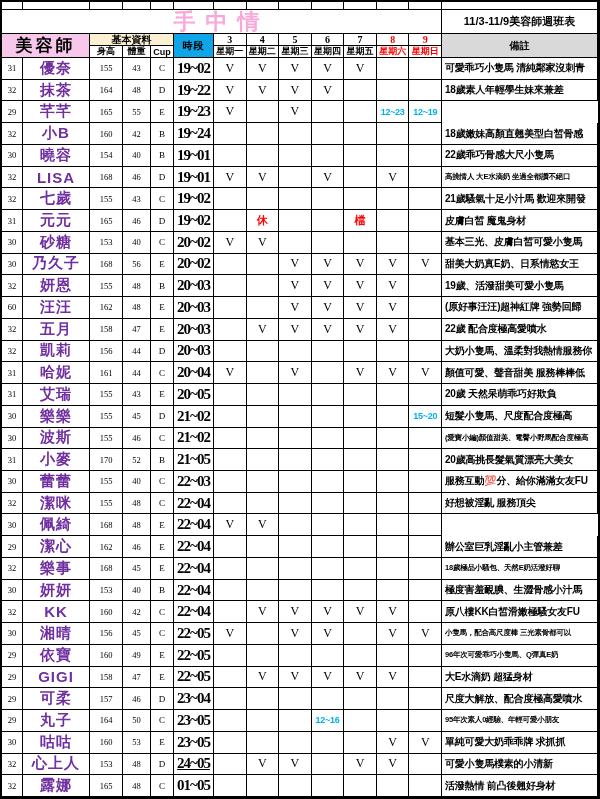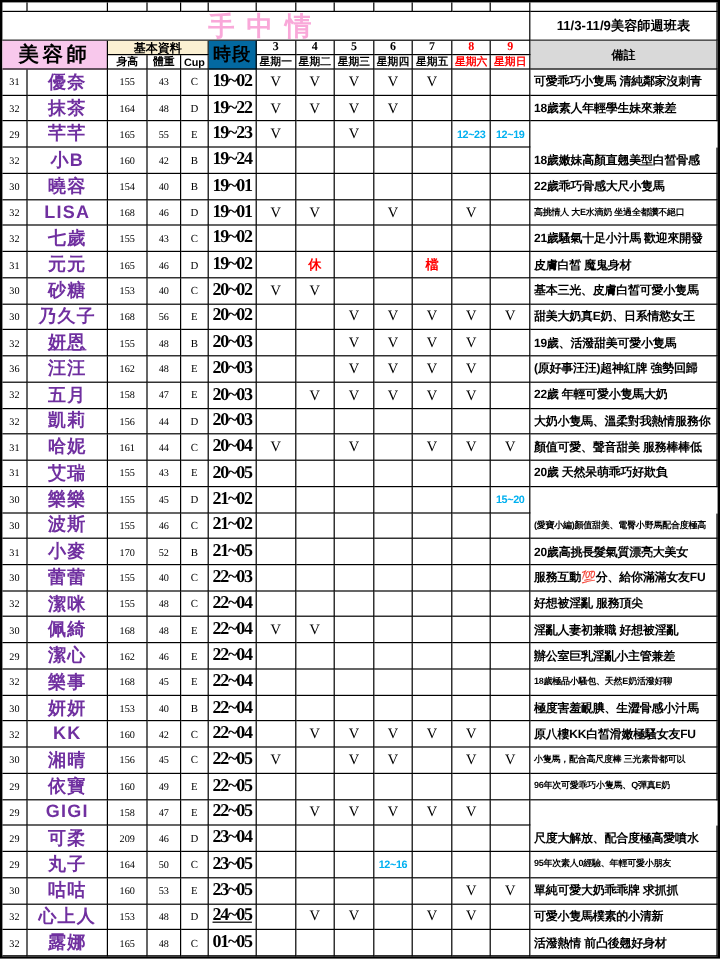--- a/index.html
+++ b/index.html
@@ -23,22 +23,22 @@
   .sliver{border-bottom:1px solid #000;}
   .title-cell{grid-row:2;grid-column:1/14;
     color:#f9a8d9;font-size:22px;font-weight:bold;letter-spacing:10px;}
   .week-cell{grid-row:2;grid-column:14;font-size:11px;font-weight:bold;}
   .staff-h{grid-row:3/5;grid-column:1/3;background:#f8c8ec;
     font-size:17px;font-weight:bold;letter-spacing:3px;}
   .basic-h{grid-row:3;grid-column:3/6;background:#fbf0d2;
     font-size:10px;font-weight:bold;}
   .sub-h{grid-row:4;font-size:9px;font-weight:bold;}
   .c3{grid-column:3}.c4{grid-column:4}.c5{grid-column:5}
-  .time-h{grid-row:3/5;grid-column:6;background:#0369a1;
-    font-size:15px;font-weight:bold;letter-spacing:1px;}
+  .time-h{grid-row:3/5;grid-column:6;background:#0ea5e9;
+    font-size:10px;font-weight:bold;letter-spacing:1px;}
   .remark-h{grid-row:3/5;grid-column:14;background:#d9d9d9;
     font-size:10px;font-weight:bold;}
   .daynum{font-size:10px;font-weight:bold;font-family:"Liberation Serif",serif;}
   .daylab{font-size:9px;font-weight:bold;}
   .red{color:#ff0000;}
   .num{font-size:8.5px;font-family:"Liberation Serif",serif;}
   .name{font-size:15px;font-weight:bold;color:#7030a0;letter-spacing:1px;}
   .hw{font-size:8.5px;font-family:"Liberation Serif",serif;}
   .cup{font-size:9px;font-family:"Liberation Serif",serif;}
   .time{font-size:15px;font-weight:bold;font-family:"Liberation Serif",serif;letter-spacing:-1px;}
@@ -222,34 +222,34 @@
     <div class="cell time" style="grid-area: 14 / 6;">20~02</div>
     <div class="cell day" style="grid-area: 14 / 7;"></div>
     <div class="cell day" style="grid-area: 14 / 8;"></div>
     <div class="cell day" style="grid-area: 14 / 9;">V</div>
     <div class="cell day" style="grid-area: 14 / 10;">V</div>
     <div class="cell day" style="grid-area: 14 / 11;">V</div>
     <div class="cell day" style="grid-area: 14 / 12;">V</div>
     <div class="cell day" style="grid-area: 14 / 13;">V</div>
     <div class="cell remark" style="grid-area: 14 / 14;">甜美大奶真E奶、日系情慾女王</div>
     <div class="cell num" style="grid-area: 15 / 1;">32</div>
-    <div class="cell name" style="grid-area: 15 / 2; text-decoration: underline;">妍恩</div>
+    <div class="cell name" style="grid-area: 15 / 2;">妍恩</div>
     <div class="cell hw" style="grid-area: 15 / 3;">155</div>
     <div class="cell hw" style="grid-area: 15 / 4;">48</div>
     <div class="cell cup" style="grid-area: 15 / 5;">B</div>
     <div class="cell time" style="grid-area: 15 / 6;">20~03</div>
     <div class="cell day" style="grid-area: 15 / 7;"></div>
     <div class="cell day" style="grid-area: 15 / 8;"></div>
     <div class="cell day" style="grid-area: 15 / 9;">V</div>
     <div class="cell day" style="grid-area: 15 / 10;">V</div>
     <div class="cell day" style="grid-area: 15 / 11;">V</div>
     <div class="cell day" style="grid-area: 15 / 12;">V</div>
     <div class="cell day" style="grid-area: 15 / 13;"></div>
     <div class="cell remark" style="grid-area: 15 / 14;">19歲、活潑甜美可愛小隻馬</div>
-    <div class="cell num" style="grid-area: 16 / 1;">36</div>
+    <div class="cell num" style="grid-area: 16 / 1;">60</div>
     <div class="cell name" style="grid-area: 16 / 2;">汪汪</div>
     <div class="cell hw" style="grid-area: 16 / 3;">162</div>
     <div class="cell hw" style="grid-area: 16 / 4;">48</div>
     <div class="cell cup" style="grid-area: 16 / 5;">E</div>
     <div class="cell time" style="grid-area: 16 / 6;">20~03</div>
     <div class="cell day" style="grid-area: 16 / 7;"></div>
     <div class="cell day" style="grid-area: 16 / 8;"></div>
     <div class="cell day" style="grid-area: 16 / 9;">V</div>
     <div class="cell day" style="grid-area: 16 / 10;">V</div>
     <div class="cell day" style="grid-area: 16 / 11;">V</div>
@@ -262,21 +262,21 @@
     <div class="cell hw" style="grid-area: 17 / 4;">47</div>
     <div class="cell cup" style="grid-area: 17 / 5;">E</div>
     <div class="cell time" style="grid-area: 17 / 6;">20~03</div>
     <div class="cell day" style="grid-area: 17 / 7;"></div>
     <div class="cell day" style="grid-area: 17 / 8;">V</div>
     <div class="cell day" style="grid-area: 17 / 9;">V</div>
     <div class="cell day" style="grid-area: 17 / 10;">V</div>
     <div class="cell day" style="grid-area: 17 / 11;">V</div>
     <div class="cell day" style="grid-area: 17 / 12;">V</div>
     <div class="cell day" style="grid-area: 17 / 13;"></div>
-    <div class="cell remark" style="grid-area: 17 / 14;">22歲 年輕可愛小隻馬大奶</div>
+    <div class="cell remark" style="grid-area: 17 / 14;">22歲 配合度極高愛噴水</div>
     <div class="cell num" style="grid-area: 18 / 1;">32</div>
     <div class="cell name" style="grid-area: 18 / 2;">凱莉</div>
     <div class="cell hw" style="grid-area: 18 / 3;">156</div>
     <div class="cell hw" style="grid-area: 18 / 4;">44</div>
     <div class="cell cup" style="grid-area: 18 / 5;">D</div>
     <div class="cell time" style="grid-area: 18 / 6;">20~03</div>
     <div class="cell day" style="grid-area: 18 / 7;"></div>
     <div class="cell day" style="grid-area: 18 / 8;"></div>
     <div class="cell day" style="grid-area: 18 / 9;"></div>
     <div class="cell day" style="grid-area: 18 / 10;"></div>
@@ -318,20 +318,21 @@
     <div class="cell hw" style="grid-area: 21 / 4;">45</div>
     <div class="cell cup" style="grid-area: 21 / 5;">D</div>
     <div class="cell time" style="grid-area: 21 / 6;">21~02</div>
     <div class="cell day" style="grid-area: 21 / 7;"></div>
     <div class="cell day" style="grid-area: 21 / 8;"></div>
     <div class="cell day" style="grid-area: 21 / 9;"></div>
     <div class="cell day" style="grid-area: 21 / 10;"></div>
     <div class="cell day" style="grid-area: 21 / 11;"></div>
     <div class="cell day" style="grid-area: 21 / 12;"></div>
     <div class="cell day mark-blue" style="grid-area: 21 / 13;">15~20</div>
+    <div class="cell remark" style="grid-area: 21 / 14;">短髮小隻馬、尺度配合度極高</div>
     <div class="cell num" style="grid-area: 22 / 1;">30</div>
     <div class="cell name" style="grid-area: 22 / 2;">波斯</div>
     <div class="cell hw" style="grid-area: 22 / 3;">155</div>
     <div class="cell hw" style="grid-area: 22 / 4;">46</div>
     <div class="cell cup" style="grid-area: 22 / 5;">C</div>
     <div class="cell time" style="grid-area: 22 / 6;">21~02</div>
     <div class="cell day" style="grid-area: 22 / 7;"></div>
     <div class="cell day" style="grid-area: 22 / 8;"></div>
     <div class="cell day" style="grid-area: 22 / 9;"></div>
     <div class="cell day" style="grid-area: 22 / 10;"></div>
@@ -387,21 +388,20 @@
     <div class="cell hw" style="grid-area: 26 / 4;">48</div>
     <div class="cell cup" style="grid-area: 26 / 5;">E</div>
     <div class="cell time" style="grid-area: 26 / 6;">22~04</div>
     <div class="cell day" style="grid-area: 26 / 7;">V</div>
     <div class="cell day" style="grid-area: 26 / 8;">V</div>
     <div class="cell day" style="grid-area: 26 / 9;"></div>
     <div class="cell day" style="grid-area: 26 / 10;"></div>
     <div class="cell day" style="grid-area: 26 / 11;"></div>
     <div class="cell day" style="grid-area: 26 / 12;"></div>
     <div class="cell day" style="grid-area: 26 / 13;"></div>
-    <div class="cell remark" style="grid-area: 26 / 14;">淫亂人妻初兼職 好想被淫亂</div>
     <div class="cell num" style="grid-area: 27 / 1;">29</div>
     <div class="cell name" style="grid-area: 27 / 2;">潔心</div>
     <div class="cell hw" style="grid-area: 27 / 3;">162</div>
     <div class="cell hw" style="grid-area: 27 / 4;">46</div>
     <div class="cell cup" style="grid-area: 27 / 5;">E</div>
     <div class="cell time" style="grid-area: 27 / 6;">22~04</div>
     <div class="cell day" style="grid-area: 27 / 7;"></div>
     <div class="cell day" style="grid-area: 27 / 8;"></div>
     <div class="cell day" style="grid-area: 27 / 9;"></div>
     <div class="cell day" style="grid-area: 27 / 10;"></div>
@@ -485,23 +485,24 @@
     <div class="cell hw" style="grid-area: 33 / 4;">47</div>
     <div class="cell cup" style="grid-area: 33 / 5;">E</div>
     <div class="cell time" style="grid-area: 33 / 6;">22~05</div>
     <div class="cell day" style="grid-area: 33 / 7;"></div>
     <div class="cell day" style="grid-area: 33 / 8;">V</div>
     <div class="cell day" style="grid-area: 33 / 9;">V</div>
     <div class="cell day" style="grid-area: 33 / 10;">V</div>
     <div class="cell day" style="grid-area: 33 / 11;">V</div>
     <div class="cell day" style="grid-area: 33 / 12;">V</div>
     <div class="cell day" style="grid-area: 33 / 13;"></div>
+    <div class="cell remark" style="grid-area: 33 / 14;">大E水滴奶 超猛身材</div>
     <div class="cell num" style="grid-area: 34 / 1;">29</div>
     <div class="cell name" style="grid-area: 34 / 2;">可柔</div>
-    <div class="cell hw" style="grid-area: 34 / 3;">209</div>
+    <div class="cell hw" style="grid-area: 34 / 3;">157</div>
     <div class="cell hw" style="grid-area: 34 / 4;">46</div>
     <div class="cell cup" style="grid-area: 34 / 5;">D</div>
     <div class="cell time" style="grid-area: 34 / 6;">23~04</div>
     <div class="cell day" style="grid-area: 34 / 7;"></div>
     <div class="cell day" style="grid-area: 34 / 8;"></div>
     <div class="cell day" style="grid-area: 34 / 9;"></div>
     <div class="cell day" style="grid-area: 34 / 10;"></div>
     <div class="cell day" style="grid-area: 34 / 11;"></div>
     <div class="cell day" style="grid-area: 34 / 12;"></div>
     <div class="cell day" style="grid-area: 34 / 13;"></div>

